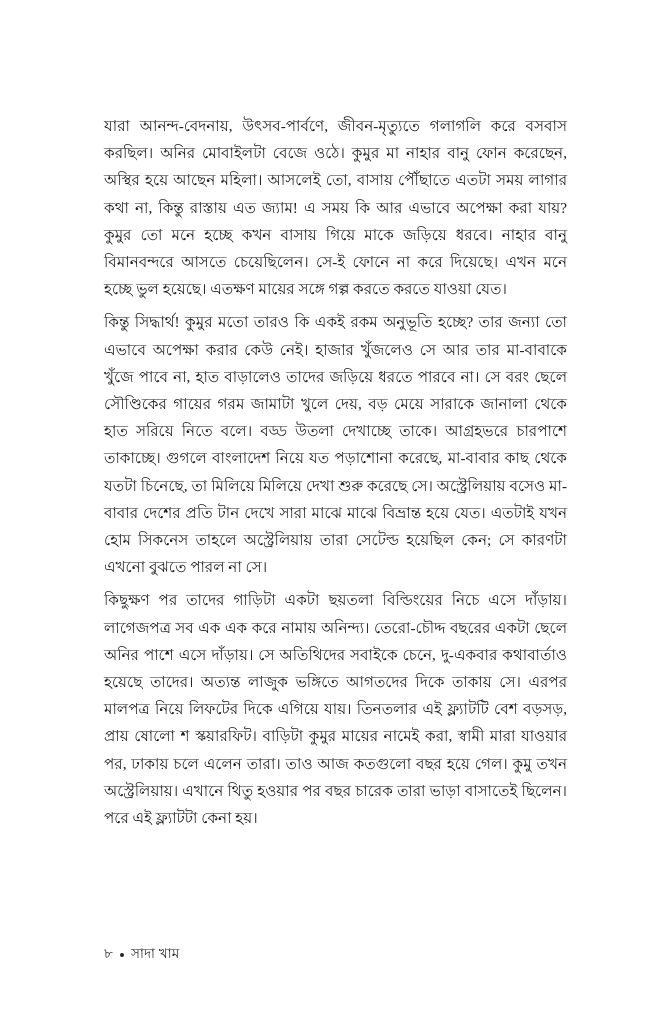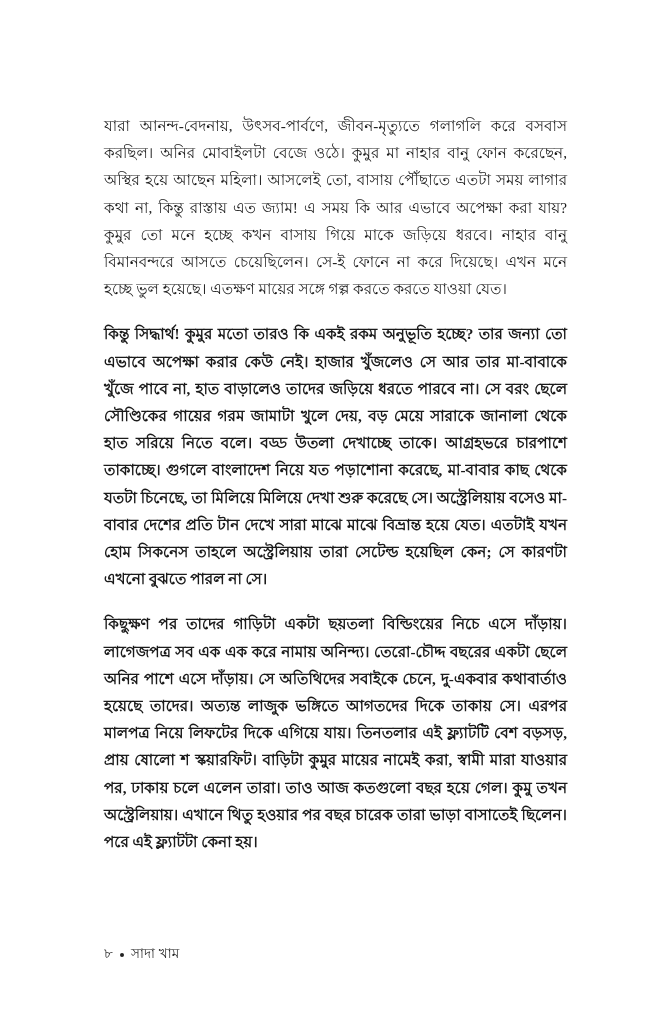--- a/index.html
+++ b/index.html
@@ -27,22 +27,21 @@
     font-size: 15.2px;
     line-height: 27.2px;
     color: #1a1a1a;
   }
   .para {
     margin: 0 0 0 0;
     text-indent: 0;
     text-align: justify;
   }
   .para + .para {
-    margin-top: 18px;
-    font-weight: bold;
+    margin-top: 6px;
   }
   .footer {
     position: absolute;
     left: 104px;
     bottom: 58px;
     font-size: 13.5px;
     color: #222222;
     letter-spacing: 0.2px;
     display: flex;
     align-items: center;

